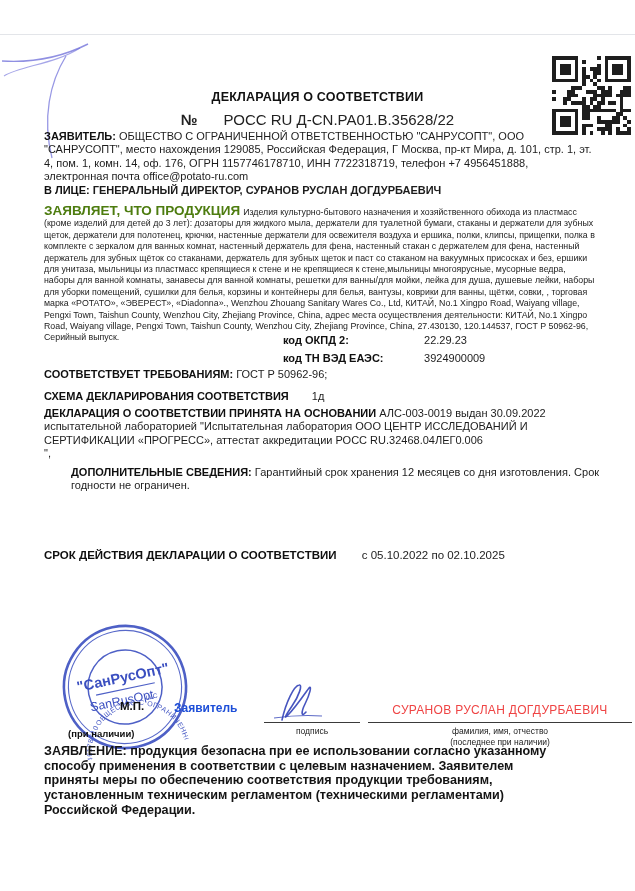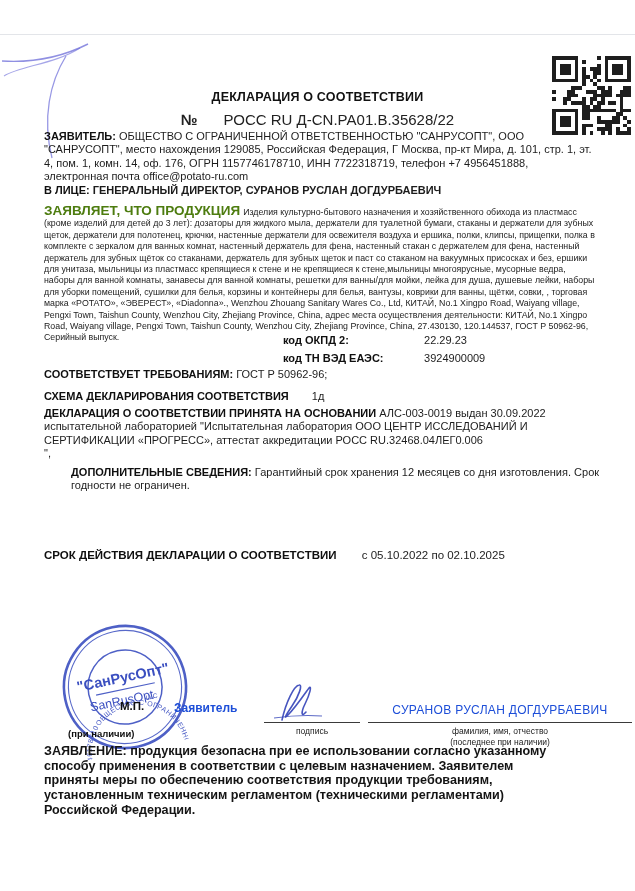--- a/index.html
+++ b/index.html
@@ -20,21 +20,21 @@
   .codes-row .cl{display:inline-block;width:138px;font-weight:bold;color:#0f0f0f;}
   .lbl{font-weight:bold;color:#0f0f0f;}
   .gap8{margin-left:20px;}
   .validity{font-size:11.5px;font-weight:bold;color:#0f0f0f;}
   .validity .val{font-weight:normal;color:#222;margin-left:22px;font-size:11.5px;}
   .sig-label{font-size:12px;font-weight:bold;color:#1d4ed8;}
   .mp{font-size:11.5px;font-weight:bold;color:#0f0f0f;padding-left:28px;}
   .mp-sub{font-size:9.5px;font-weight:bold;color:#0f0f0f;}
   .sig-line{position:absolute;height:1px;background:#3a3a3a;}
   .cap{font-size:8.5px;color:#222;}
-  .name{font-size:12px;color:#1d4ed8;letter-spacing:.3px;}
+  .name{font-size:12px;color:#ef4444;letter-spacing:.3px;}
   .statement{width:516px;font-size:12.6px;font-weight:bold;line-height:14.7px;color:#141414;}
   .stamp-wrap{transform:rotate(-12deg);}
   svg text{font-family:"Liberation Sans",sans-serif;}
 </style>
 </head>
 <body>
 
 <div class="page">
 
   <div class="scan-line"></div>

